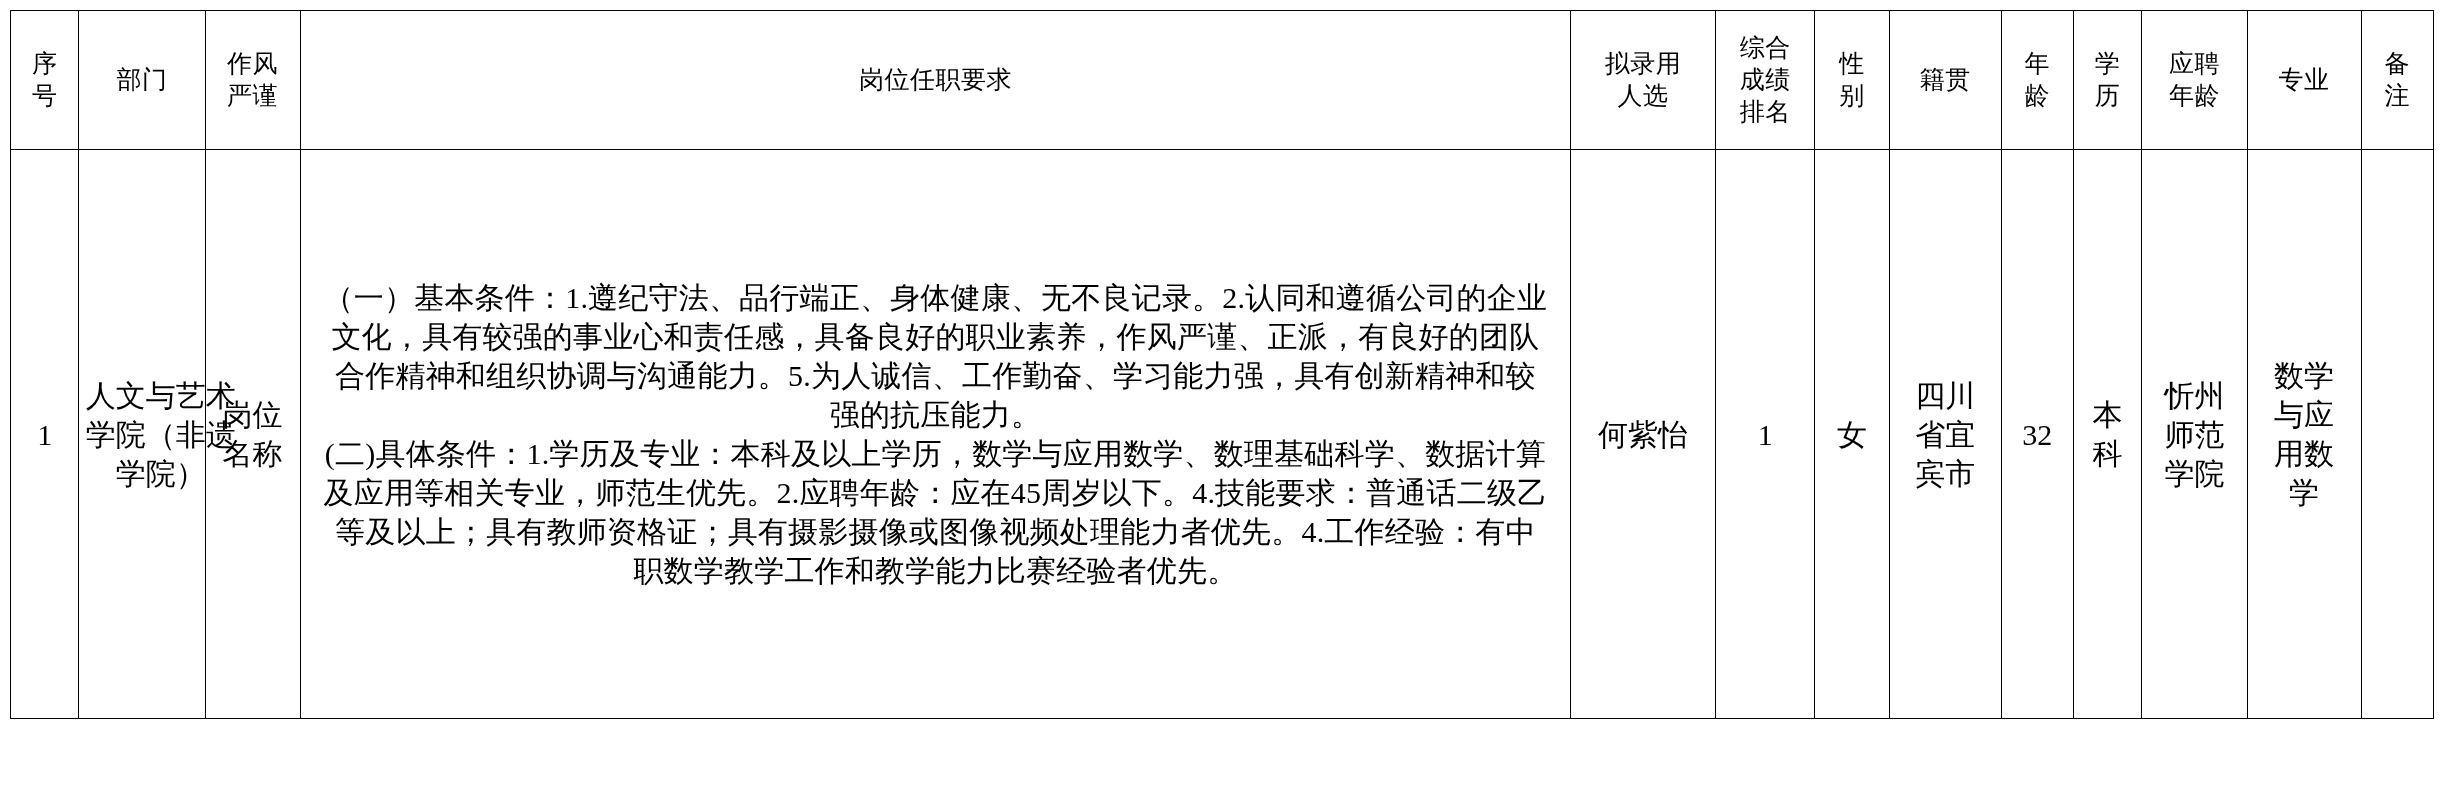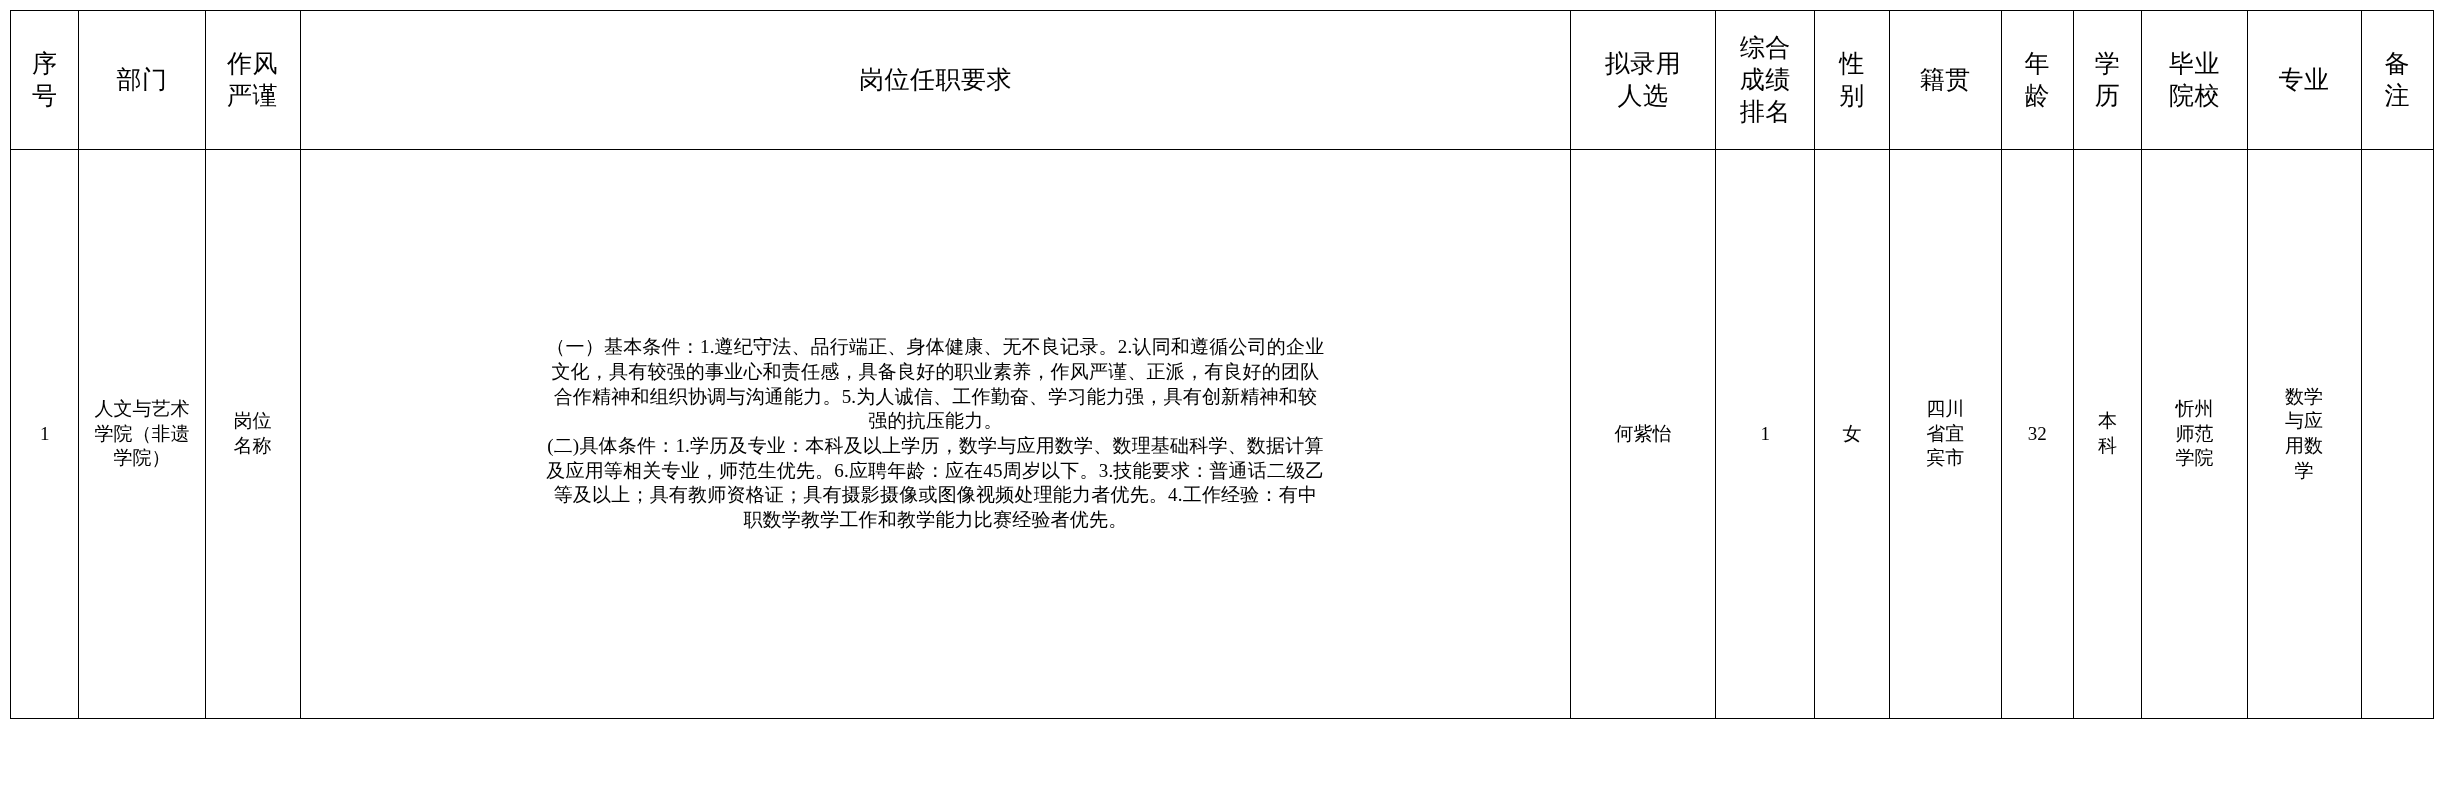--- a/index.html
+++ b/index.html
@@ -37,21 +37,21 @@
   
   tr.header-row td {
     height: 130px;
     font-size: 25px;
     line-height: 1.28;
     letter-spacing: 0.5px;
   }
   
   tr.body-row td {
     height: 560px;
-    font-size: 19px;
+    font-size: 30px;
     line-height: 1.3;
   }
   td.req-cell {
     text-align: left;
     vertical-align: top;
     padding: 14px 18px 10px 18px;
     font-size: 25.5px;
     line-height: 2.02;
     letter-spacing: 0.2px;
   }
@@ -133,21 +133,21 @@
             <span class="narrow-1">性别</span>
           </td>
       <td><span>籍贯</span></td>
       <td>
             <span class="narrow-1">年龄</span>
           </td>
       <td>
             <span class="narrow-1">学历</span>
           </td>
       <td>
-            <span class="narrow-2">毕业院校</span>
+            <span class="narrow-2">应聘年龄</span>
           </td>
       <td><span>专业</span></td>
       <td>
             <span class="narrow-1">备注</span>
           </td>
     </tr>
 
     <tr class="body-row">
       <td><span>1</span></td>
       <td>
@@ -155,21 +155,21 @@
           </td>
       <td>
             <span class="narrow-2">岗位名称</span>
           </td>
       <td class="req-cell">
         <p>（一）基本条件：1.遵纪守法、品行端正、身体健康、无不良记录。2.认同和遵循公司的企业</p>
         <p>文化，具有较强的事业心和责任感，具备良好的职业素养，作风严谨、正派，有良好的团队</p>
         <p>合作精神和组织协调与沟通能力。5.为人诚信、工作勤奋、学习能力强，具有创新精神和较</p>
         <p>强的抗压能力。</p>
         <p>(二)具体条件：1.学历及专业：本科及以上学历，数学与应用数学、数理基础科学、数据计算</p>
-        <p>及应用等相关专业，师范生优先。6.应聘年龄：应在45周岁以下。3.技能要求：普通话二级乙</p>
+        <p>及应用等相关专业，师范生优先。2.应聘年龄：应在45周岁以下。4.技能要求：普通话二级乙</p>
         <p>等及以上；具有教师资格证；具有摄影摄像或图像视频处理能力者优先。4.工作经验：有中</p>
         <p>职数学教学工作和教学能力比赛经验者优先。</p>
       </td>
       <td><span class="nowrapcell">何紫怡</span></td>
       <td><span>1</span></td>
       <td><span>女</span></td>
       <td>
             <span class="narrow-2">四川省宜宾市</span>
           </td>
       <td><span>32</span></td>

